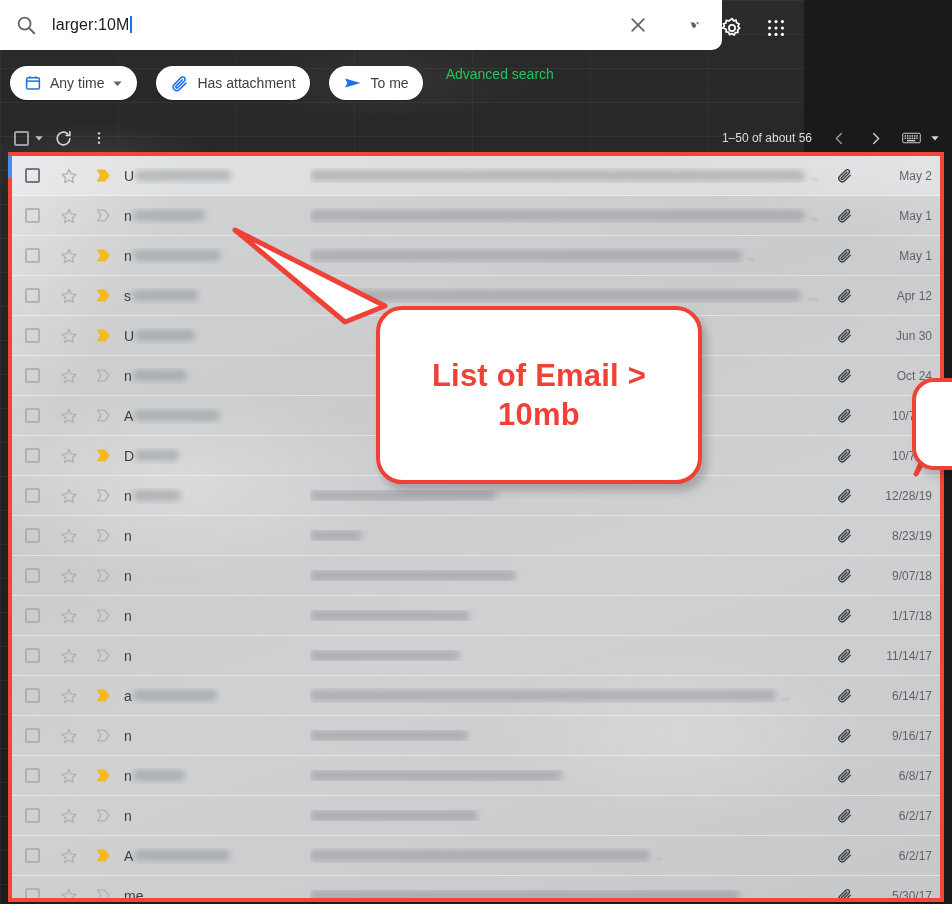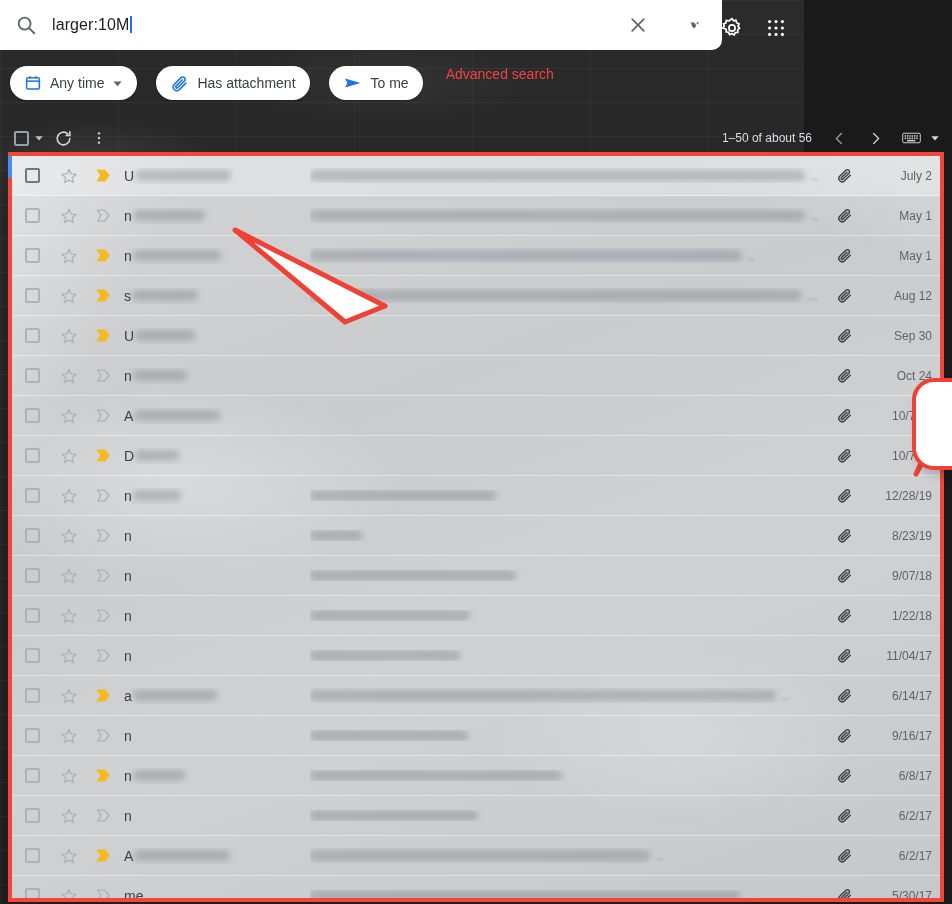--- a/index.html
+++ b/index.html
@@ -56,21 +56,21 @@
 
   
   .chips { position: absolute; left: 10px; top: 66px; display: flex; align-items: flex-start; gap: 19px; z-index: 5; }
   .chip {
     height: 34px; background: #fff; border-radius: 18px;
     display: flex; align-items: center; gap: 8px;
     padding: 0 14px; font-size: 14px; color: #3c4043; cursor: pointer;
     box-shadow: 0 1px 2px rgba(0,0,0,.25);
   }
   .chip .cap { display:flex; align-items:center; }
-  .adv-link { font-size: 14px; color: #ef4444; font-weight: 500; cursor: pointer; margin-left: 4px; }
+  .adv-link { font-size: 14px; color: #22c55e; font-weight: 500; cursor: pointer; margin-left: 4px; }
 
   
   .toolbar { position: absolute; left: 0; top: 118px; width: 952px; height: 40px; z-index: 5;
              display:flex; align-items:center; }
   .tb-left { display:flex; align-items:center; padding-left: 14px; gap: 2px; }
   .tb-btn { width: 34px; height: 34px; display:flex; align-items:center; justify-content:center; cursor:pointer; }
   .selectall { display:flex; align-items:center; cursor:pointer; }
   .cb-box { width:15px; height:15px; border:2px solid #9aa0a6; border-radius:2px; }
   .tb-right { margin-left:auto; display:flex; align-items:center; gap:2px; padding-right: 12px; }
   .pagecount { font-size: 12px; color: #dadce0; margin-right: 8px; white-space: nowrap; }
@@ -338,21 +338,21 @@
           <div class="cell c-subject">
             <span class="subj-blur" style="width:530px"></span>
             <span class="subj-dots">..</span>
           </div>
           <div class="cell c-attach">
             <svg width="17" height="17" viewBox="0 0 24 24" fill="none" stroke="#3c4043" stroke-width="2" stroke-linecap="round">
               <path d="M20 11.5l-8.2 8.2a4.6 4.6 0 0 1-6.5-6.5l8.6-8.6a3 3 0 0 1 4.3 4.3l-8.5 8.5a1.5 1.5 0 0 1-2.1-2.1l7.8-7.8"></path>
             </svg>
           </div>
           <div class="cell c-date">
-            <span class="date">July 2</span>
+            <span class="date">May 2</span>
           </div>
         </div>
         <div class="row">
           <div class="cell c-check">
             <span class="rowcb"></span>
           </div>
           <div class="cell c-star">
             <svg width="18" height="18" viewBox="0 0 24 24" fill="none" stroke="#b0b3b6" stroke-width="1.8" stroke-linejoin="round">
               <polygon points="12,3.2 14.7,9.2 21.2,9.9 16.4,14.3 17.8,20.7 12,17.4 6.2,20.7 7.6,14.3 2.8,9.9 9.3,9.2"></polygon>
             </svg>
@@ -431,21 +431,21 @@
           <div class="cell c-subject">
             <span class="subj-blur" style="width:502px"></span>
             <span class="subj-dots">...</span>
           </div>
           <div class="cell c-attach">
             <svg width="17" height="17" viewBox="0 0 24 24" fill="none" stroke="#3c4043" stroke-width="2" stroke-linecap="round">
               <path d="M20 11.5l-8.2 8.2a4.6 4.6 0 0 1-6.5-6.5l8.6-8.6a3 3 0 0 1 4.3 4.3l-8.5 8.5a1.5 1.5 0 0 1-2.1-2.1l7.8-7.8"></path>
             </svg>
           </div>
           <div class="cell c-date">
-            <span class="date">Aug 12</span>
+            <span class="date">Apr 12</span>
           </div>
         </div>
         <div class="row">
           <div class="cell c-check">
             <span class="rowcb"></span>
           </div>
           <div class="cell c-star">
             <svg width="18" height="18" viewBox="0 0 24 24" fill="none" stroke="#b0b3b6" stroke-width="1.8" stroke-linejoin="round">
               <polygon points="12,3.2 14.7,9.2 21.2,9.9 16.4,14.3 17.8,20.7 12,17.4 6.2,20.7 7.6,14.3 2.8,9.9 9.3,9.2"></polygon>
             </svg>
@@ -459,21 +459,21 @@
             <span class="sender-initial">U</span>
             <span class="sender-blur" style="width:60px"></span>
           </div>
           <div class="cell c-subject"></div>
           <div class="cell c-attach">
             <svg width="17" height="17" viewBox="0 0 24 24" fill="none" stroke="#3c4043" stroke-width="2" stroke-linecap="round">
               <path d="M20 11.5l-8.2 8.2a4.6 4.6 0 0 1-6.5-6.5l8.6-8.6a3 3 0 0 1 4.3 4.3l-8.5 8.5a1.5 1.5 0 0 1-2.1-2.1l7.8-7.8"></path>
             </svg>
           </div>
           <div class="cell c-date">
-            <span class="date">Sep 30</span>
+            <span class="date">Jun 30</span>
           </div>
         </div>
         <div class="row">
           <div class="cell c-check">
             <span class="rowcb"></span>
           </div>
           <div class="cell c-star">
             <svg width="18" height="18" viewBox="0 0 24 24" fill="none" stroke="#b0b3b6" stroke-width="1.8" stroke-linejoin="round">
               <polygon points="12,3.2 14.7,9.2 21.2,9.9 16.4,14.3 17.8,20.7 12,17.4 6.2,20.7 7.6,14.3 2.8,9.9 9.3,9.2"></polygon>
             </svg>
@@ -660,21 +660,21 @@
           </div>
           <div class="cell c-subject">
             <span class="subj-blur" style="width:160px"></span>
           </div>
           <div class="cell c-attach">
             <svg width="17" height="17" viewBox="0 0 24 24" fill="none" stroke="#3c4043" stroke-width="2" stroke-linecap="round">
               <path d="M20 11.5l-8.2 8.2a4.6 4.6 0 0 1-6.5-6.5l8.6-8.6a3 3 0 0 1 4.3 4.3l-8.5 8.5a1.5 1.5 0 0 1-2.1-2.1l7.8-7.8"></path>
             </svg>
           </div>
           <div class="cell c-date">
-            <span class="date">1/22/18</span>
+            <span class="date">1/17/18</span>
           </div>
         </div>
         <div class="row">
           <div class="cell c-check">
             <span class="rowcb"></span>
           </div>
           <div class="cell c-star">
             <svg width="18" height="18" viewBox="0 0 24 24" fill="none" stroke="#b0b3b6" stroke-width="1.8" stroke-linejoin="round">
               <polygon points="12,3.2 14.7,9.2 21.2,9.9 16.4,14.3 17.8,20.7 12,17.4 6.2,20.7 7.6,14.3 2.8,9.9 9.3,9.2"></polygon>
             </svg>
@@ -689,21 +689,21 @@
           </div>
           <div class="cell c-subject">
             <span class="subj-blur" style="width:150px"></span>
           </div>
           <div class="cell c-attach">
             <svg width="17" height="17" viewBox="0 0 24 24" fill="none" stroke="#3c4043" stroke-width="2" stroke-linecap="round">
               <path d="M20 11.5l-8.2 8.2a4.6 4.6 0 0 1-6.5-6.5l8.6-8.6a3 3 0 0 1 4.3 4.3l-8.5 8.5a1.5 1.5 0 0 1-2.1-2.1l7.8-7.8"></path>
             </svg>
           </div>
           <div class="cell c-date">
-            <span class="date">11/04/17</span>
+            <span class="date">11/14/17</span>
           </div>
         </div>
         <div class="row">
           <div class="cell c-check">
             <span class="rowcb"></span>
           </div>
           <div class="cell c-star">
             <svg width="18" height="18" viewBox="0 0 24 24" fill="none" stroke="#b0b3b6" stroke-width="1.8" stroke-linejoin="round">
               <polygon points="12,3.2 14.7,9.2 21.2,9.9 16.4,14.3 17.8,20.7 12,17.4 6.2,20.7 7.6,14.3 2.8,9.9 9.3,9.2"></polygon>
             </svg>
@@ -881,19 +881,25 @@
       </div>
   </div>
 
   <div class="blue-edge"></div>
   <div class="annot-frame"></div>
 
   <svg class="tail" style="left:225px; top:218px; width:300px; height:160px;" viewBox="0 0 300 160">
     <path d="M10 12 L160 88 L120 104 Z" fill="#ffffff" stroke="#ef4136" stroke-width="5" stroke-linejoin="round"></path>
   </svg>
 
+  <div class="callout">
+    <div class="callout-text">
+      <span>List of Email &gt;</span><br>
+      <span>10mb</span>
+    </div>
+  </div>
 
   <svg class="tail" style="left:890px; top:398px; width:80px; height:90px;" viewBox="0 0 80 90">
     <path d="M64 4 L26 76 L44 38 Z" fill="#ffffff" stroke="#ef4136" stroke-width="5" stroke-linejoin="round"></path>
   </svg>
   <div class="callout2"></div>
 
 </div>
 
 </body></html>

